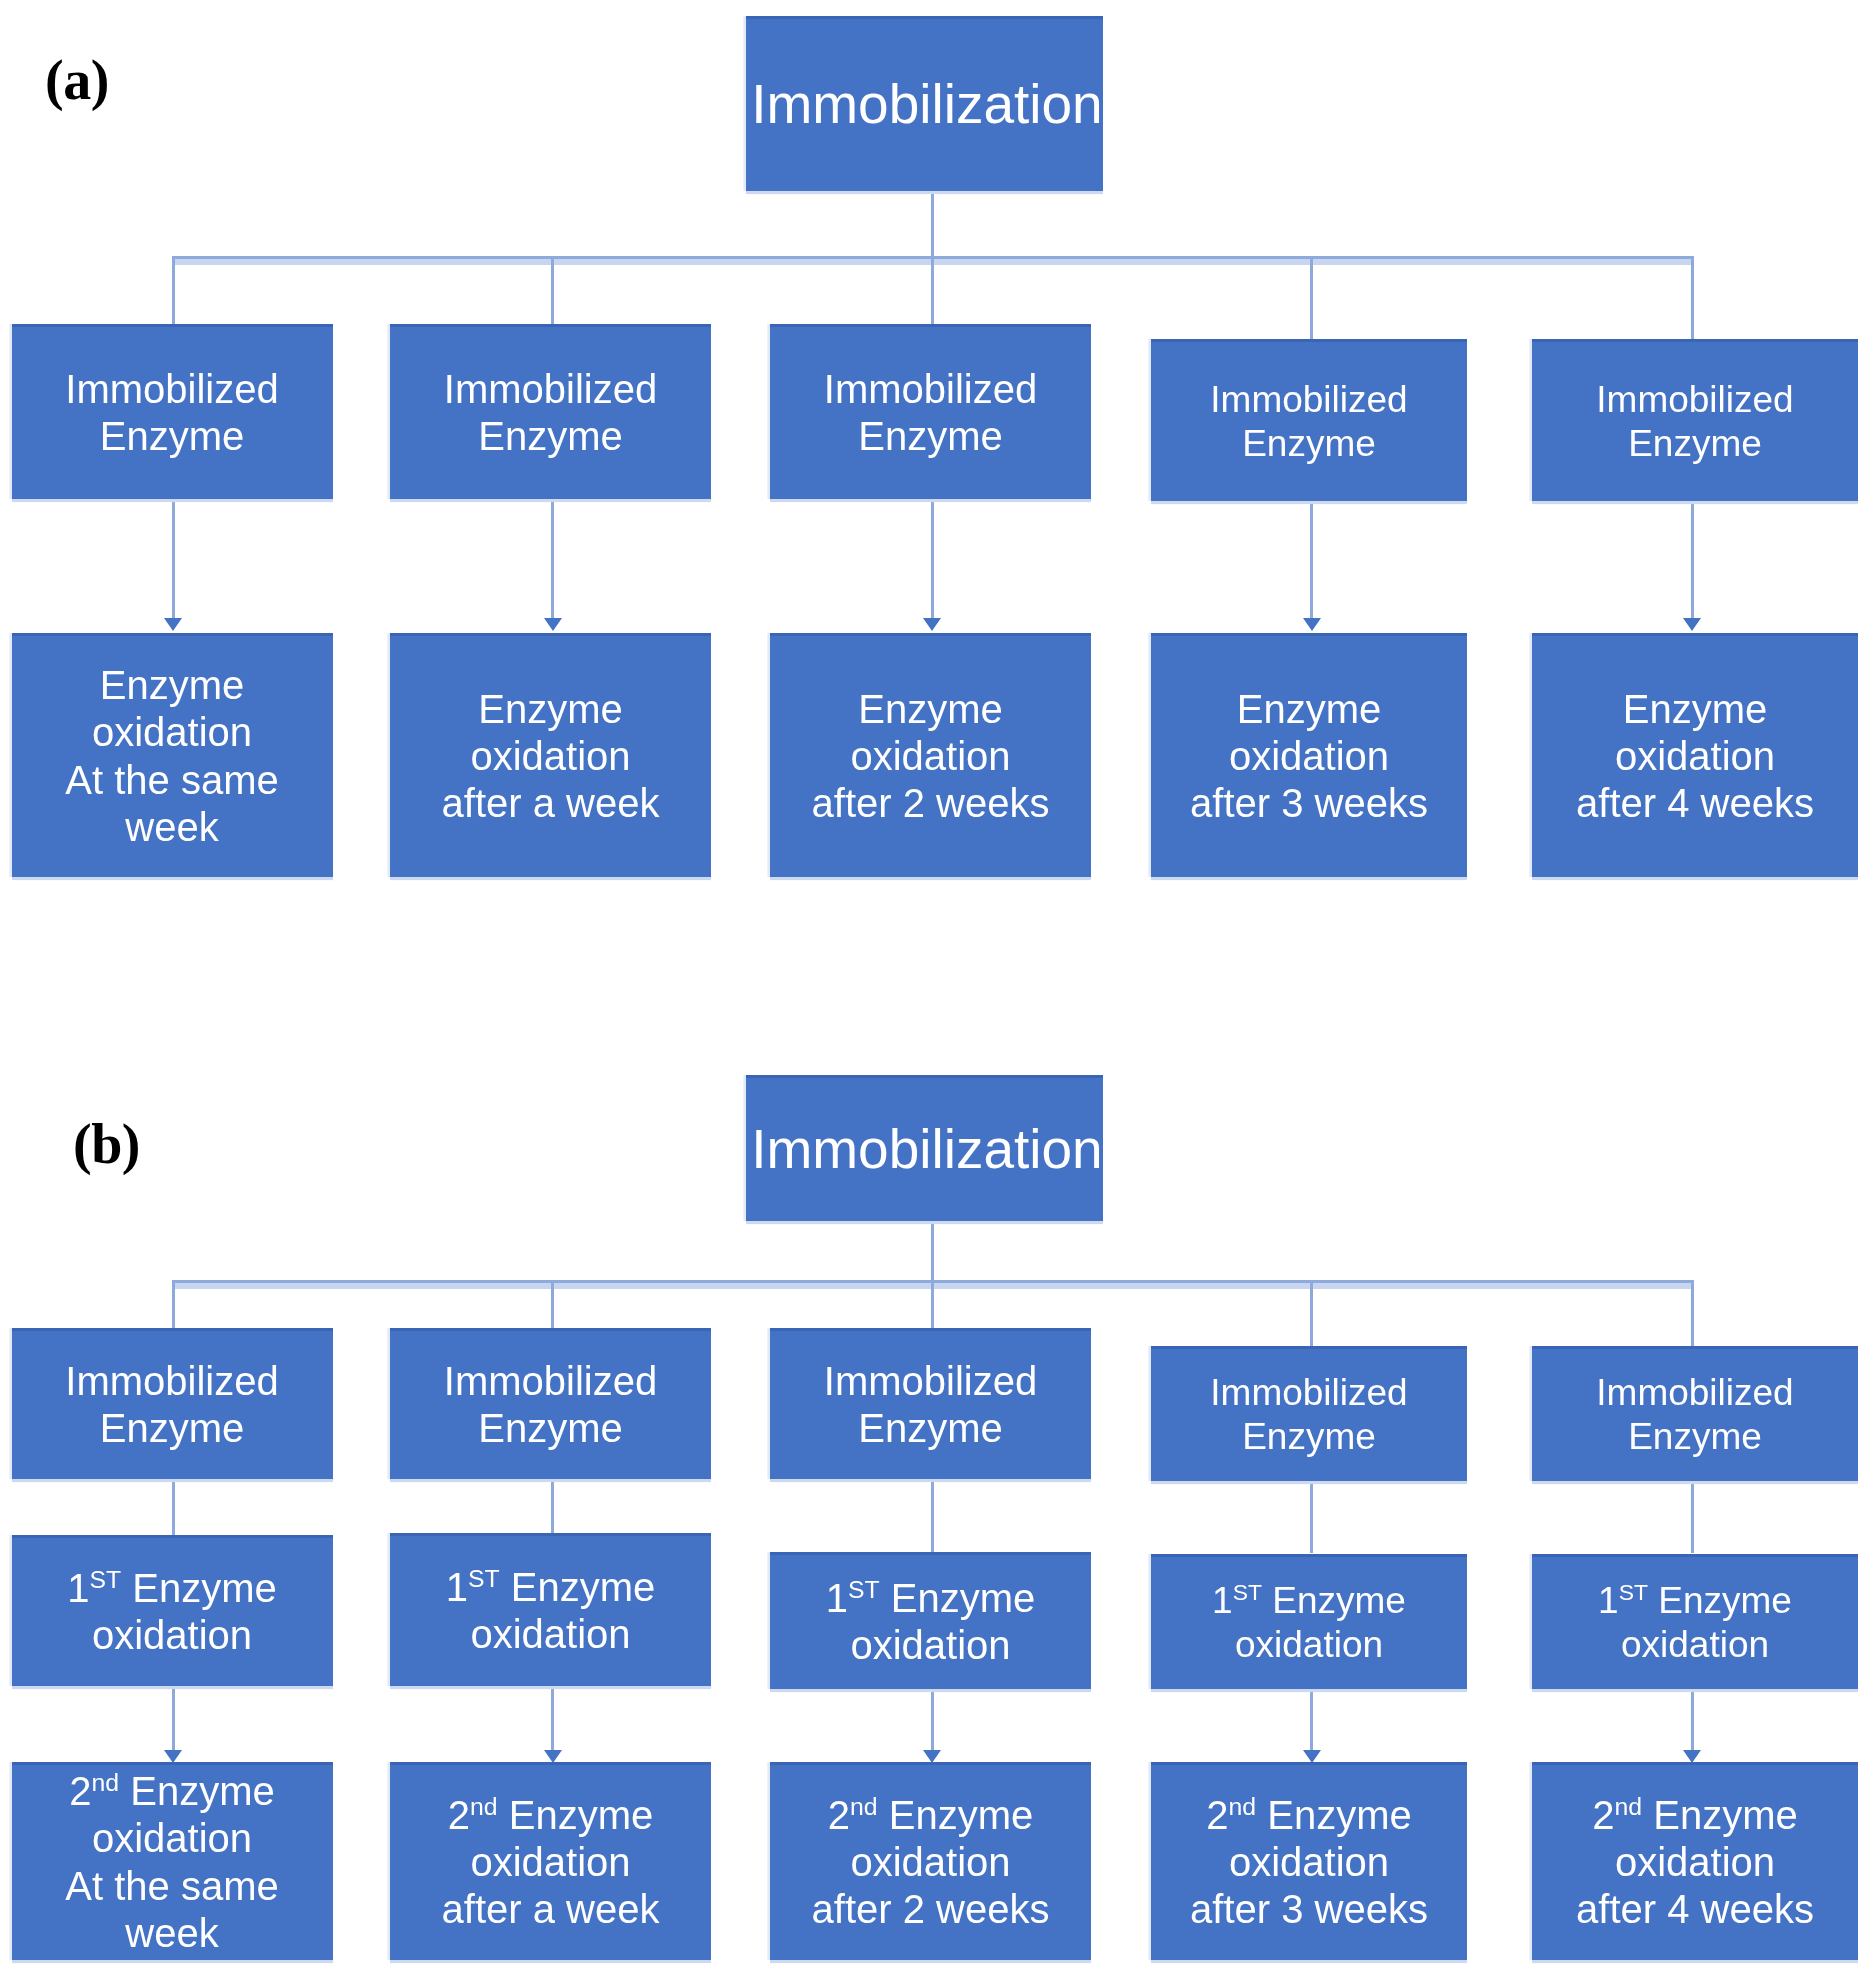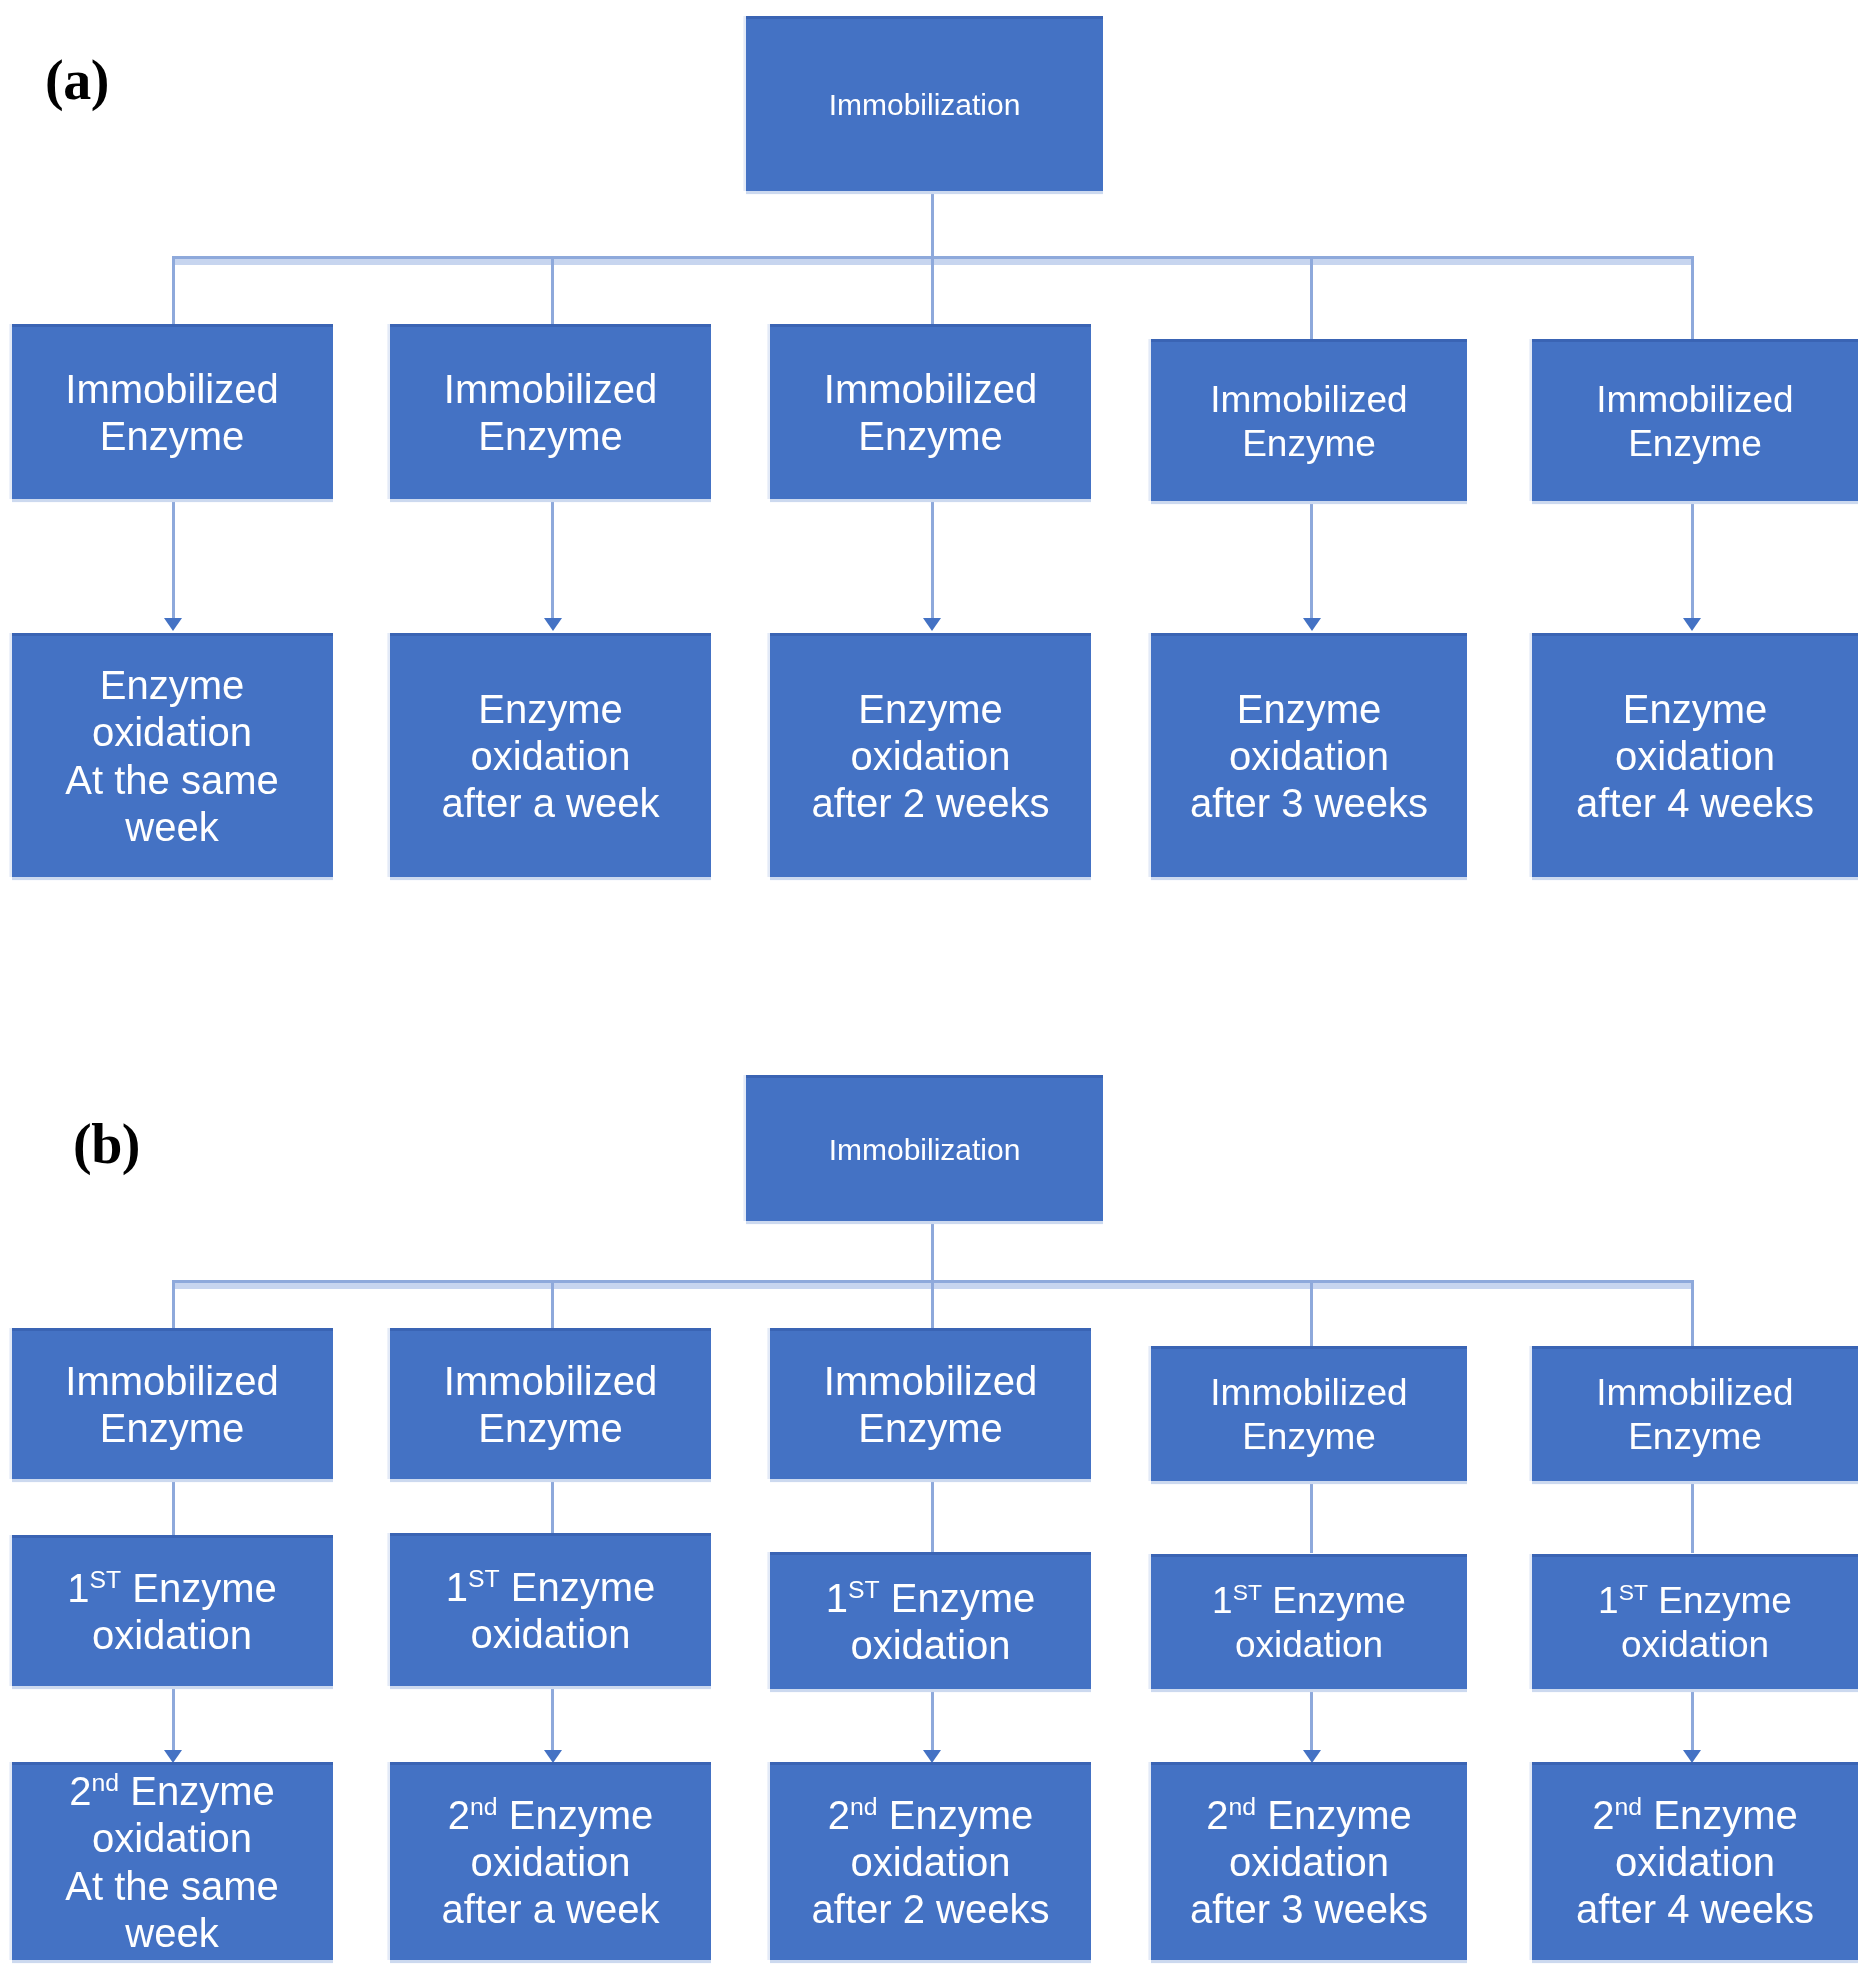--- a/index.html
+++ b/index.html
@@ -19,21 +19,21 @@
     font-family:"Liberation Sans",sans-serif;
     font-weight:400;
     line-height:1.18;
     border-top:3.1px solid #3A64B4;
     box-shadow:0 3.1px 0 0 #ccd9ef, -2.6px 0 0 0 #e3eaf7;
     z-index:3;
   }
   .node .txt{display:block;width:100%;padding:0 5.2px;box-sizing:border-box;}
   .node sup{font-size:0.62em;vertical-align:super;line-height:0;}
 
-  .f-root{font-size:30px;}
+  .f-root{font-size:55px;}
   .f-mid{font-size:40px;}
   .f-leaf{font-size:40px;}
   .f-small{font-size:37px;}
 
   .vline{position:absolute;background:#8EA9DB;width:2.6px;z-index:1;}
   .hline{position:absolute;background:#8EA9DB;height:2.6px;z-index:1;}
   .hbus{position:absolute;background:#C7D5EF;height:8.3px;z-index:0;}
 
   .arrow{
     position:absolute;width:0;height:0;z-index:2;

